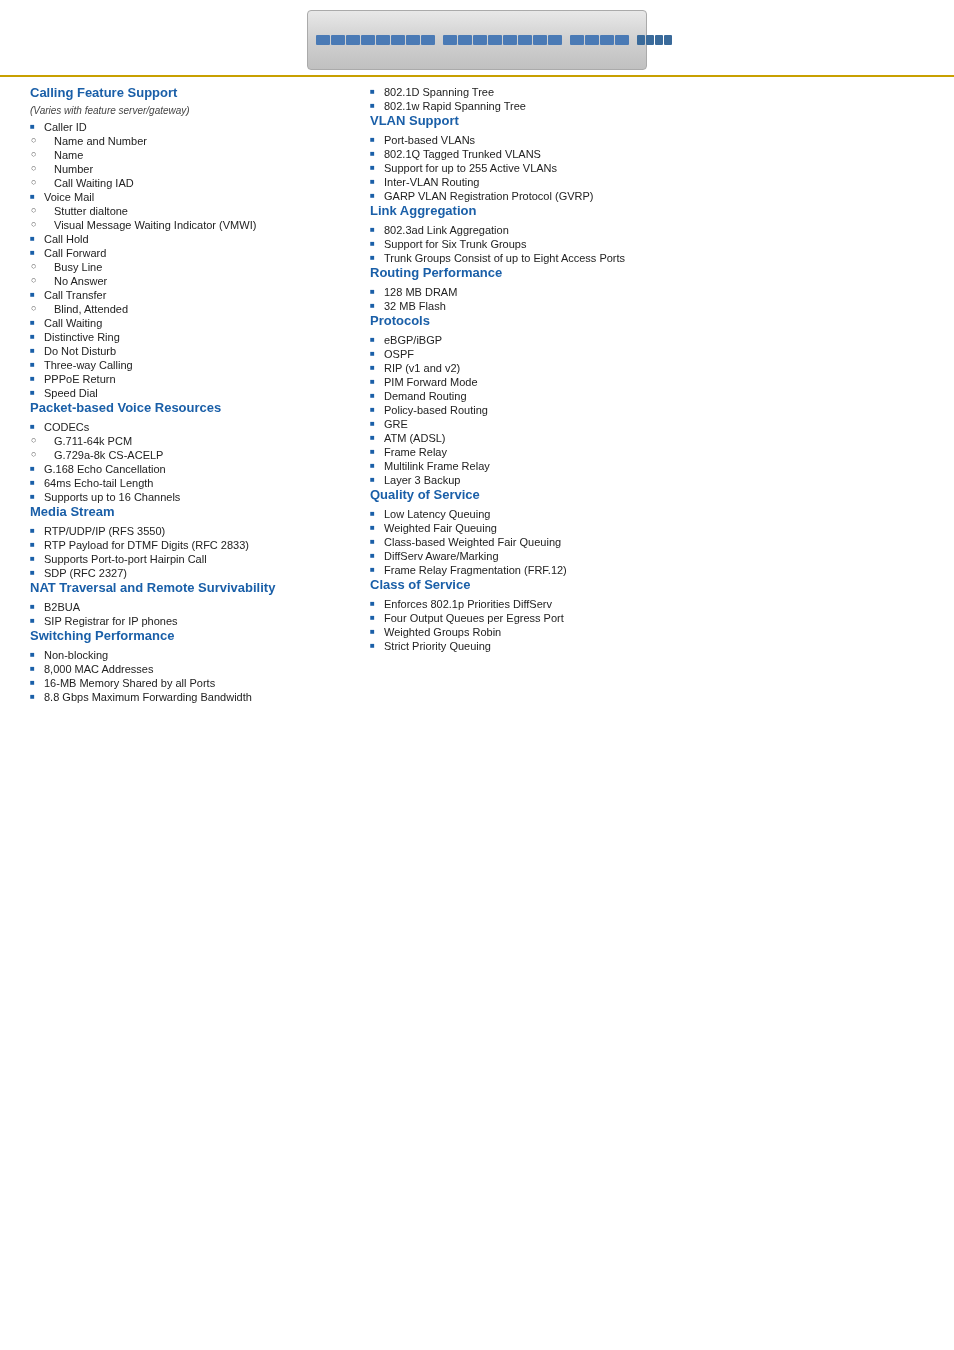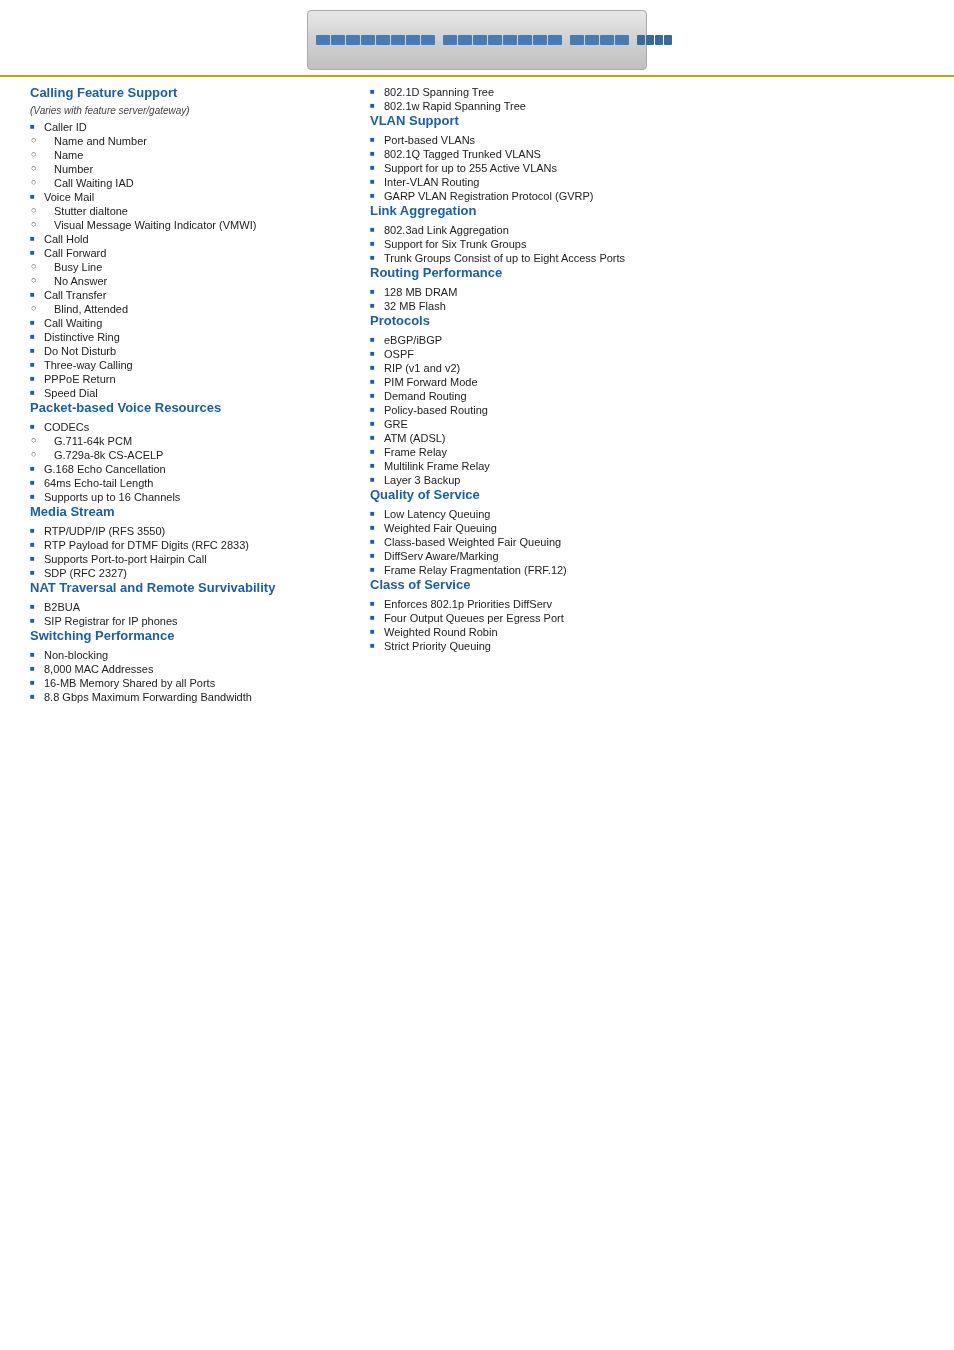--- a/index.html
+++ b/index.html
@@ -314,19 +314,19 @@
         <li class="square">DiffServ Aware/Marking</li>
         <li class="square">Frame Relay Fragmentation (FRF.12)</li>
       </ul>
     </div>
 
     <div class="section">
       <div class="section-title">Class of Service</div>
       <ul class="bullet-list">
         <li class="square">Enforces 802.1p Priorities DiffServ</li>
         <li class="square">Four Output Queues per Egress Port</li>
-        <li class="square">Weighted Round Robin</li>
+        <li class="square">Weighted Groups Robin</li>
         <li class="square">Strict Priority Queuing</li>
       </ul>
     </div>
 
   </div>
 </div>
 
 </body></html>

